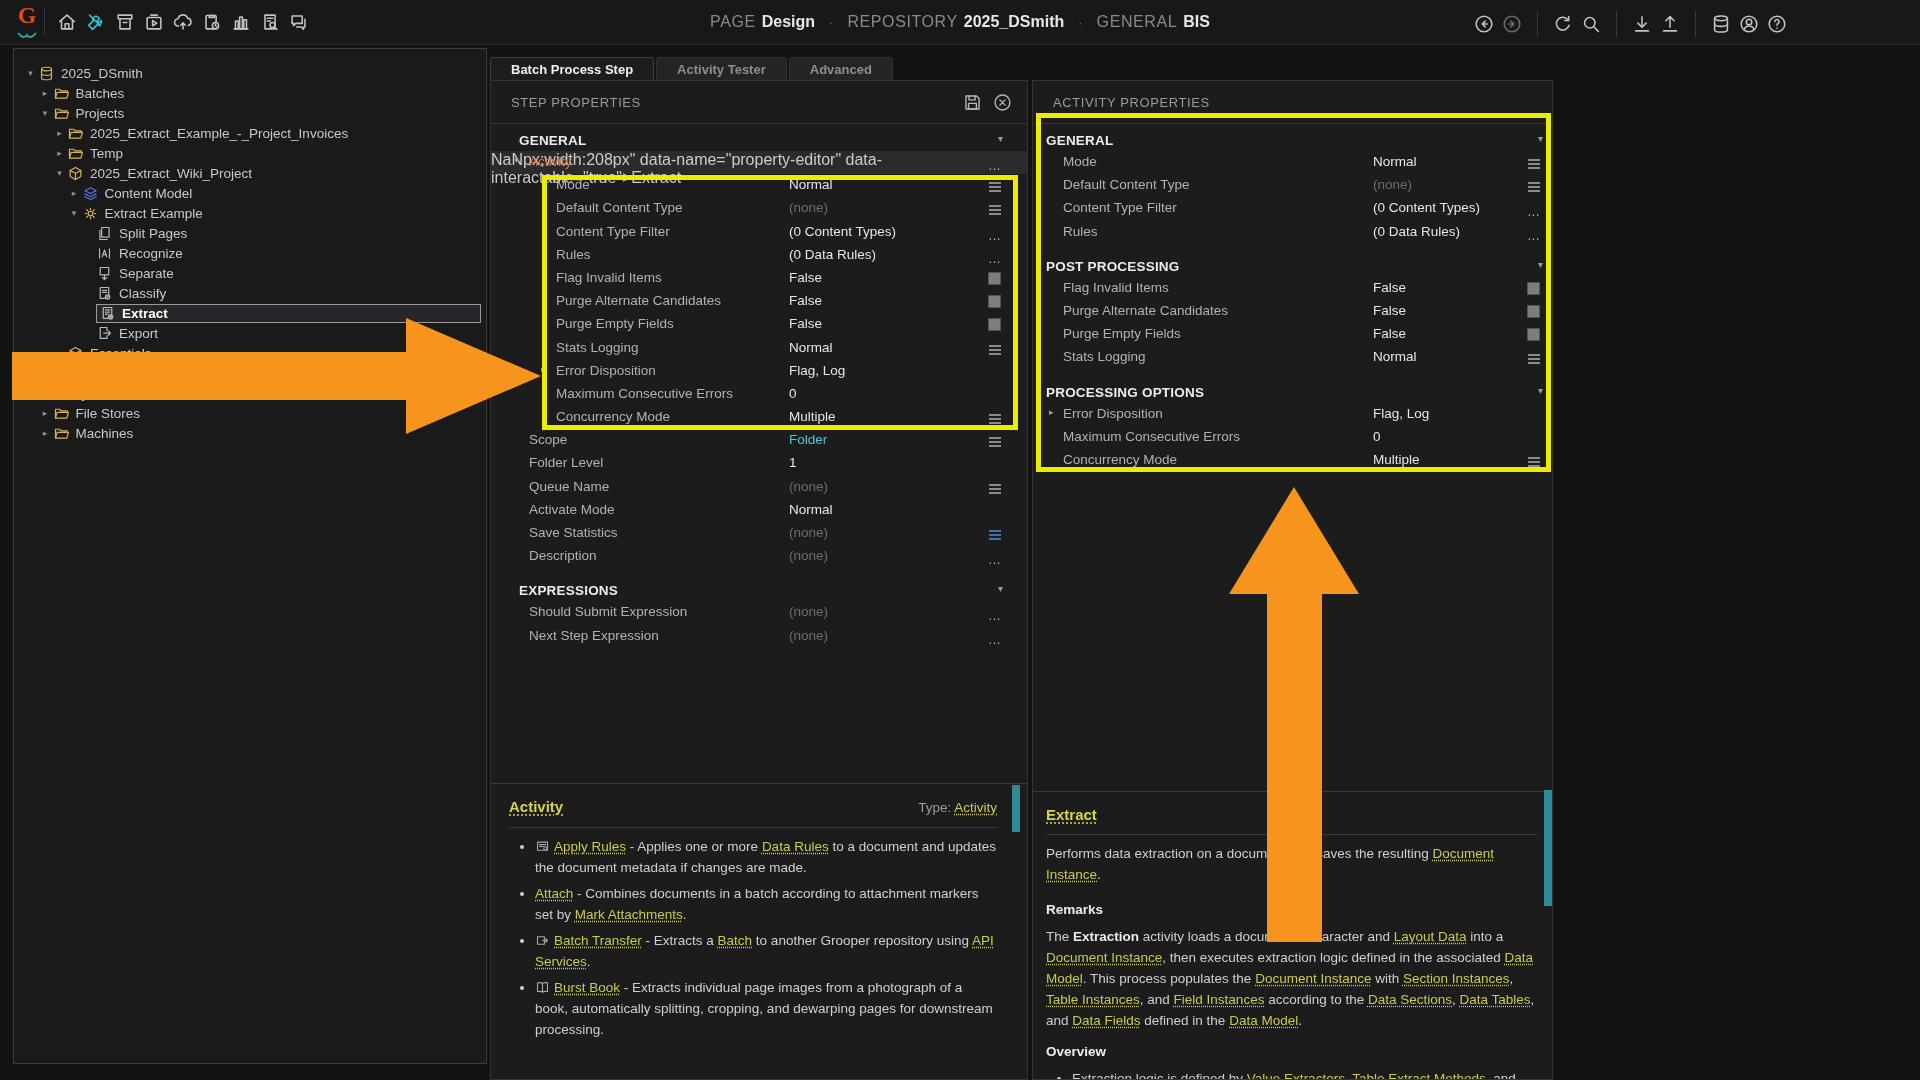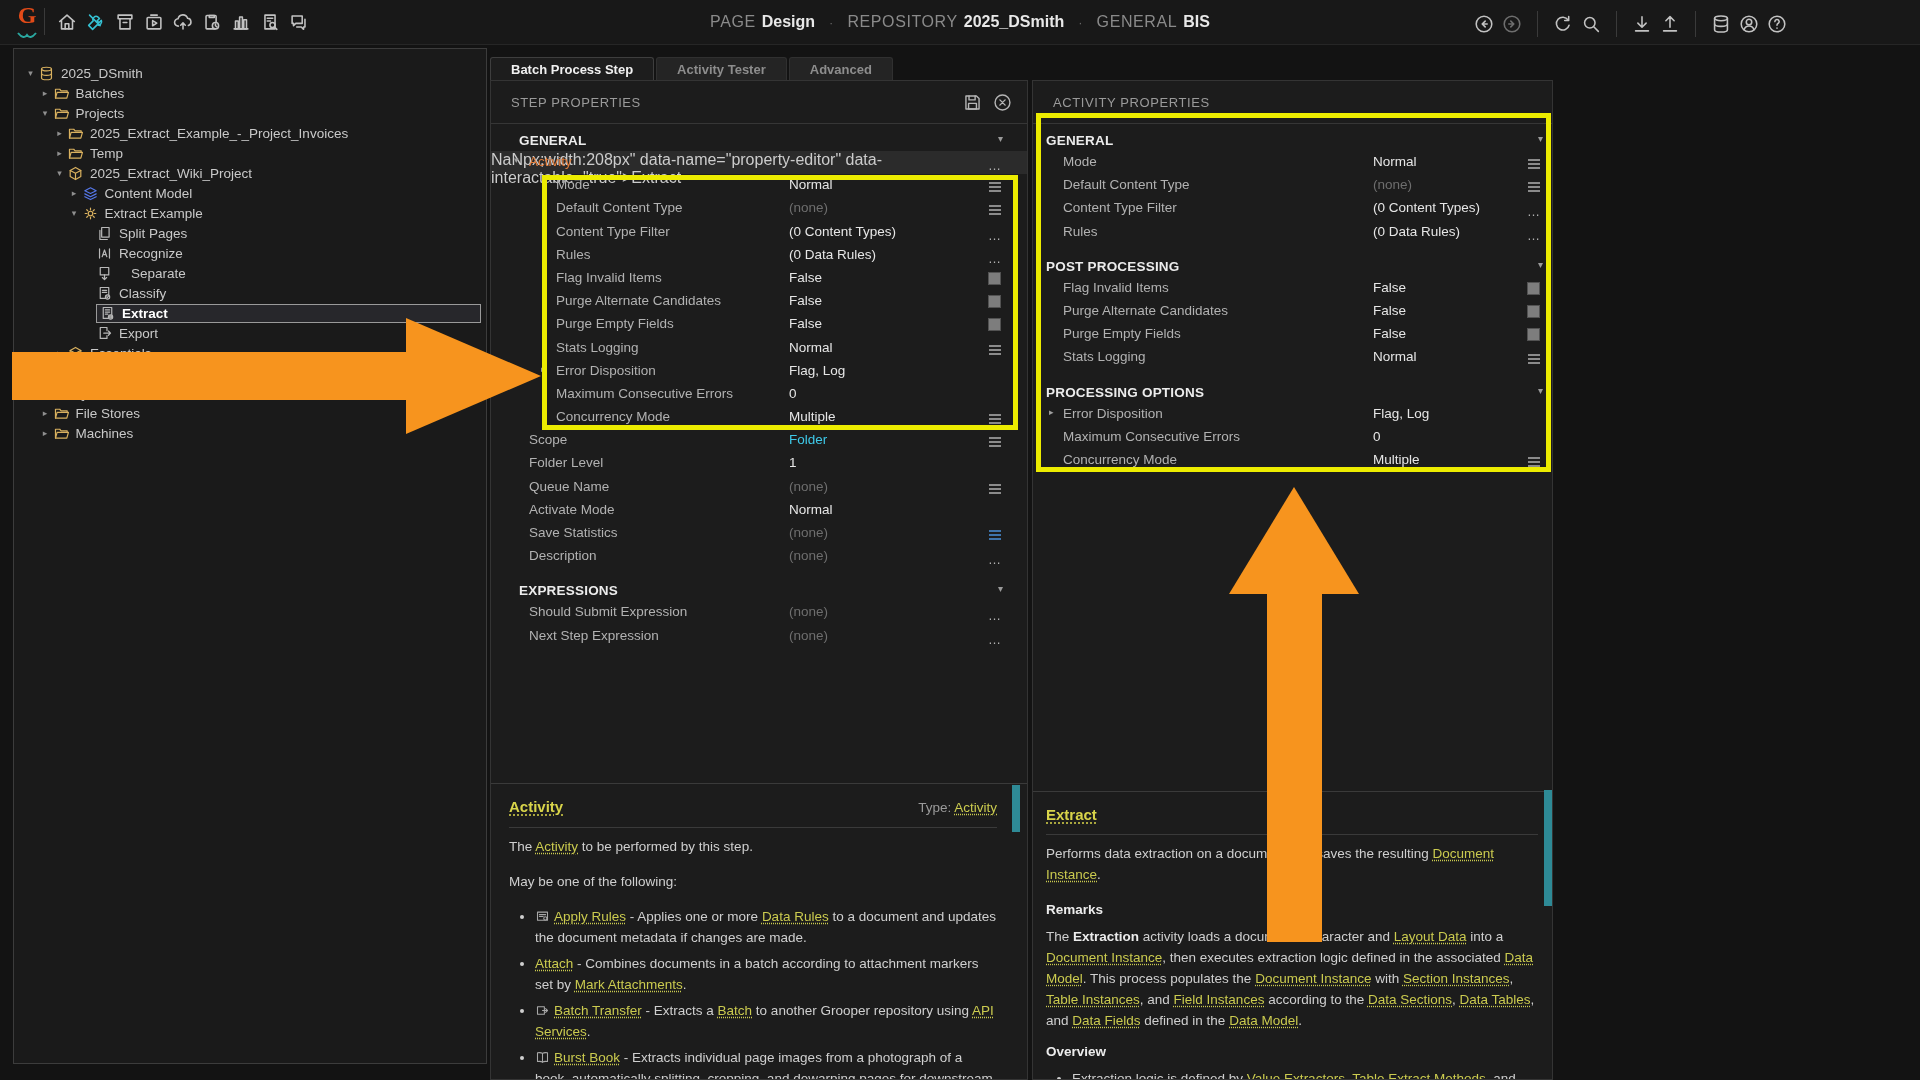--- a/index.html
+++ b/index.html
@@ -349,21 +349,21 @@
         <span style="display: flex; align-items: center; flex: 1 1 0%;">
           <svg class="tic tic-gray" viewBox="0 0 24 24" style="stroke:currentColor;fill:none;stroke-width:1.7;stroke-linecap:round;stroke-linejoin:round">
             <path d="M5 5.5v13M19 5.5v13"></path>
             <path d="M8.7 16.5L12 7l3.3 9.5M9.9 13.7h4.2"></path>
           </svg>
           <span class="tlabel">Recognize</span>
         </span>
       </div>
       <div class="trow" style="padding-left: 67px;">
         <span class="texp"></span>
-        <span style="display: flex; align-items: center; flex: 1 1 0%; gap: 12px;">
+        <span style="display: flex; align-items: center; flex: 1 1 0%;">
           <svg class="tic tic-gray" viewBox="0 0 24 24" style="stroke:currentColor;fill:none;stroke-width:1.7;stroke-linecap:round;stroke-linejoin:round">
             <rect x="6" y="3.5" width="12" height="10.5"></rect>
             <path d="M12 14v6.5M9 17.7l3 3 3-3"></path>
           </svg>
           <span class="tlabel">Separate</span>
         </span>
       </div>
       <div class="trow" style="padding-left: 67px;">
         <span class="texp"></span>
         <span style="display: flex; align-items: center; flex: 1 1 0%;">
@@ -601,24 +601,20 @@
           <span class="pvalue dim" style="left:298px">(none)</span>
           <span class="picon" style="left:497px"><span class="dots">…</span></span>
         </div>
       </div>
     <div id="help-left" class="help">
       <div class="hl-head">
         <span class="h-title">Activity</span>
         <span class="h-type"><span class="tlab">Type:</span> <span class="hlink">Activity</span></span>
       </div>
       <hr class="hrule">
-      <div id="hl-intro">
-          <p class="hpara"><span>The </span><span class="hlink">Activity</span><span> to be performed by this step.</span></p>
-          <p class="hpara"><span>May be one of the following:</span></p>
-        </div>
       <ul class="hlist" id="hl-bullets">
           <li><svg class="bic" viewBox="0 0 24 24" style="stroke:currentColor;fill:none;stroke-width:1.7;stroke-linecap:round;stroke-linejoin:round">
               <rect x="4" y="5" width="16" height="13"></rect>
               <path d="M7 9h10M7 12h6"></path>
               <circle cx="16.5" cy="15" r="2.5" fill="#1c1c1c"></circle>
             </svg><span class="hlink">Apply Rules</span><span> - Applies one or more </span><span class="hlink">Data Rules</span><span> to a document and updates the document metadata if changes are made.</span></li>
           <li><span class="hlink">Attach</span><span> - Combines documents in a batch according to attachment markers set by </span><span class="hlink">Mark Attachments</span><span>.</span></li>
           <li><svg class="bic" viewBox="0 0 24 24" style="stroke:currentColor;fill:none;stroke-width:1.7;stroke-linecap:round;stroke-linejoin:round">
               <rect x="4" y="6" width="11" height="12"></rect>
               <path d="M12 12h8M17 9l3 3-3 3"></path>

